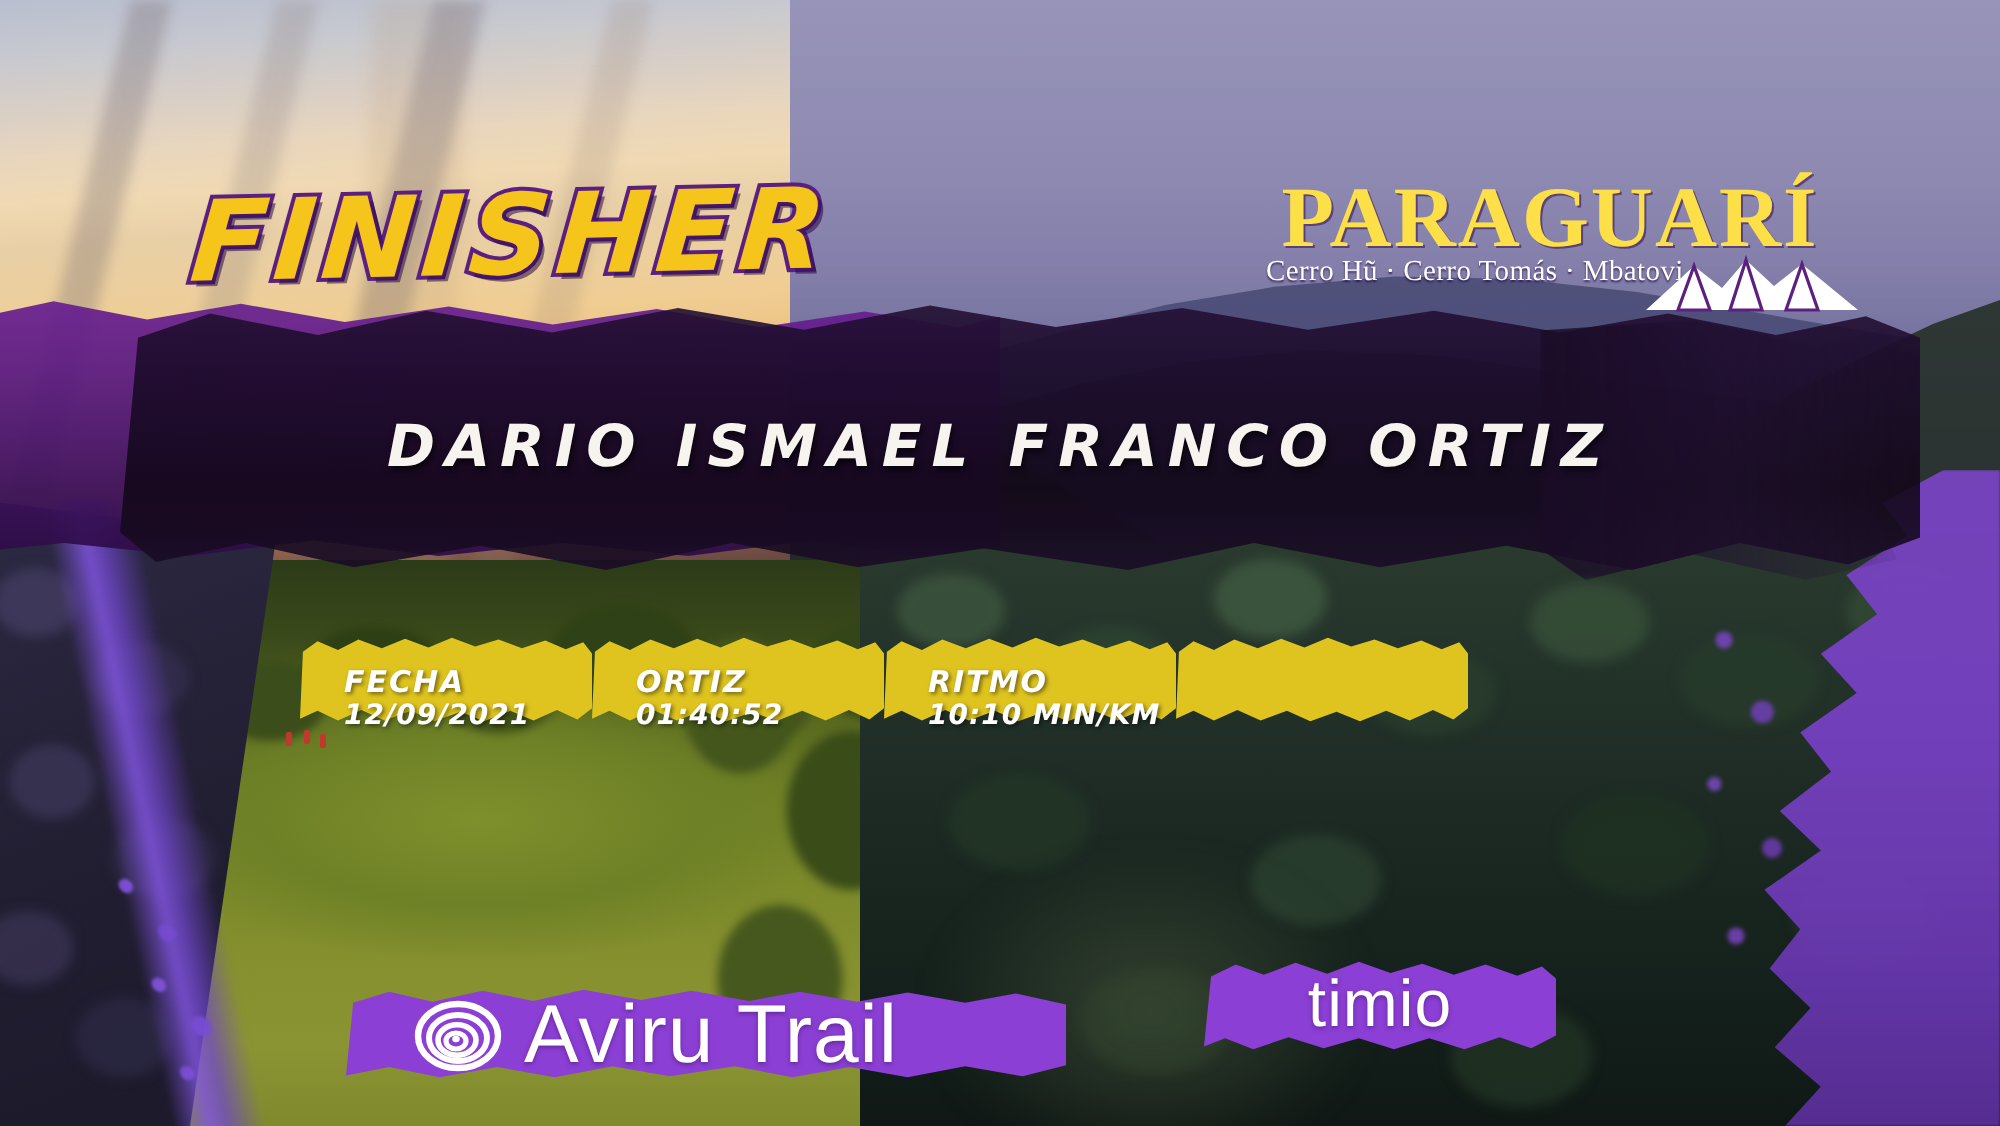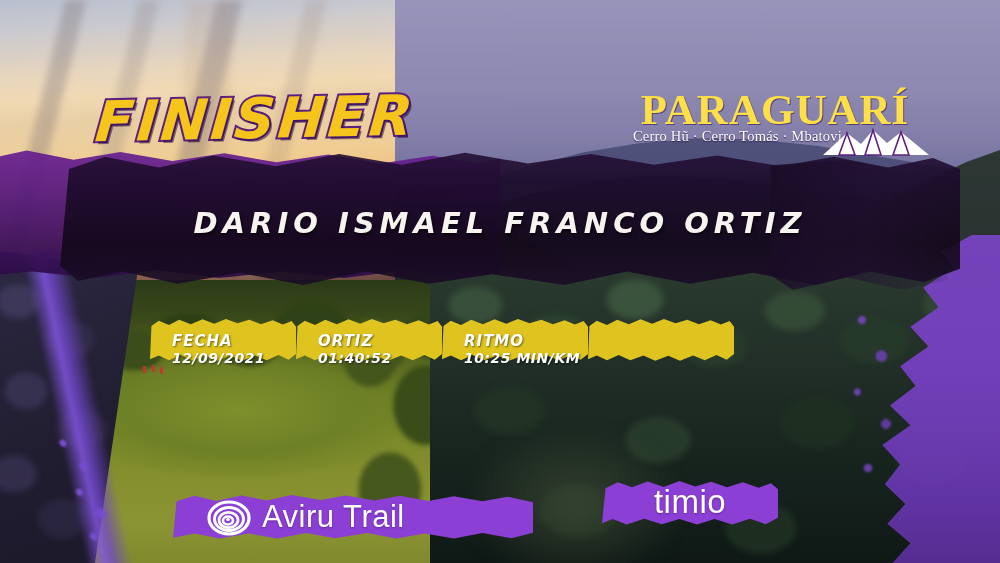--- a/index.html
+++ b/index.html
@@ -346,21 +346,21 @@
       21% 86%, 13% 97%, 6% 86%, 0 95%
     );
   }
   .aviru-inner{
     position:absolute;inset:0;display:flex;align-items:center;
     padding-left:34px;gap:11px;
   }
   .aviru-icon{width:44px;height:38px;flex:0 0 auto;}
   .aviru-word{
     font-family:"Liberation Sans",sans-serif;
-    font-size:31px;font-weight:400;
+    font-size:41px;font-weight:400;
     color:#ffffff;letter-spacing:.5px;
     text-shadow:0 1px 2px rgba(60,20,100,.5);
     white-space:nowrap;
   }
 
   .timio{
     position:absolute;left:602px;top:480px;width:176px;height:46px;
   }
   .timio-paint{
     position:absolute;inset:0;
@@ -457,21 +457,21 @@
       <div class="stat-text">
         <div class="stat-label">ORTIZ</div>
         <div class="stat-value">01:40:52</div>
       </div>
     </div>
 
     <div class="stat">
       <div class="stat-paint"></div>
       <div class="stat-text">
         <div class="stat-label">RITMO</div>
-        <div class="stat-value">10:25 MIN/KM</div>
+        <div class="stat-value">10:10 MIN/KM</div>
       </div>
     </div>
 
     <div class="stat">
       <div class="stat-paint"></div>
     </div>
 
   </div>
 
   <div class="aviru">

